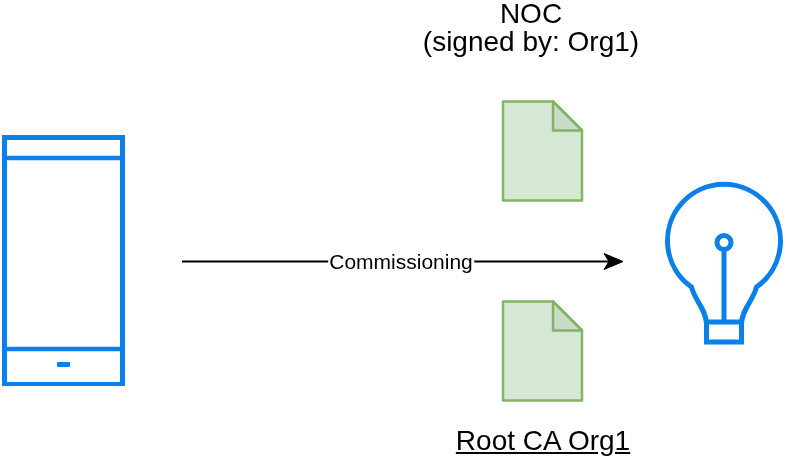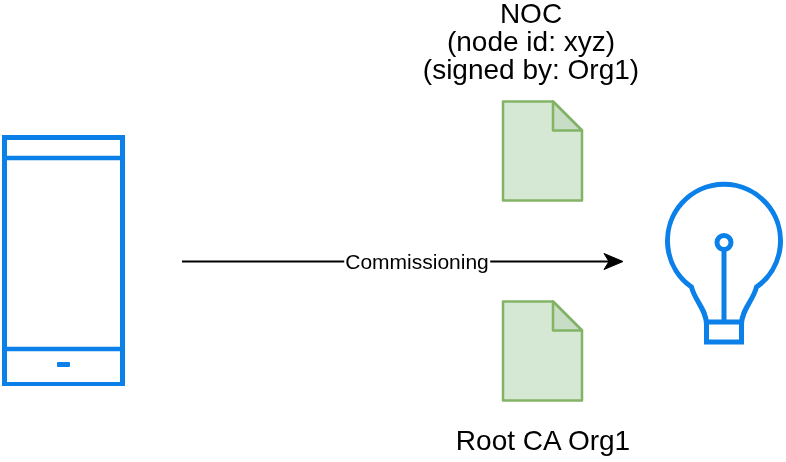--- a/index.html
+++ b/index.html
@@ -41,25 +41,25 @@
     text-align: center;
     white-space: nowrap;
   }
   .top-label { left: 406px; top: 0px; width: 250px; }
   .arrow-label {
     left: 401px; top: 262px;
     transform: translate(-50%, -50%);
     background: var(--background, #fff);
     font-size: 21px;
     padding: 0 1px;
-    margin-left: 16px;
   }
   .bottom-label {
     left: 543px; top: 441px;
     transform: translate(-50%, -50%);
+    text-decoration: underline;
   }
 </style>
 </head>
 <body>
 
 <div class="canvas">
 
   <svg class="abs" style="left:0; top:133px;" width="128" height="253" viewBox="0 0 128 253">
     <rect class="phone-stroke" x="4.5" y="4.5" width="118" height="247" stroke-width="5"></rect>
     <line class="phone-stroke" x1="4.5" y1="25" x2="122.5" y2="25" stroke-width="4.5"></line>
@@ -74,21 +74,20 @@
 
   <div class="label arrow-label">Commissioning</div>
 
   <svg class="abs" style="left:501px; top:100px;" width="84" height="103" viewBox="0 0 84 103">
     <path class="doc-body" d="M 2 1.5 H 52 L 81 30.5 V 100.5 H 2 Z"></path>
     <path class="doc-fold" d="M 52 1.5 V 30.5 H 81 Z"></path>
   </svg>
 
   <div class="label top-label">
     <div>NOC</div>
-    <div>(node id: xyz)</div>
     <div>(signed by: Org1)</div>
   </div>
 
   <svg class="abs" style="left:501px; top:300px;" width="84" height="103" viewBox="0 0 84 103">
     <path class="doc-body" d="M 2 1.5 H 52 L 81 30.5 V 100.5 H 2 Z"></path>
     <path class="doc-fold" d="M 52 1.5 V 30.5 H 81 Z"></path>
   </svg>
 
   <div class="label bottom-label">Root CA Org1</div>
 

